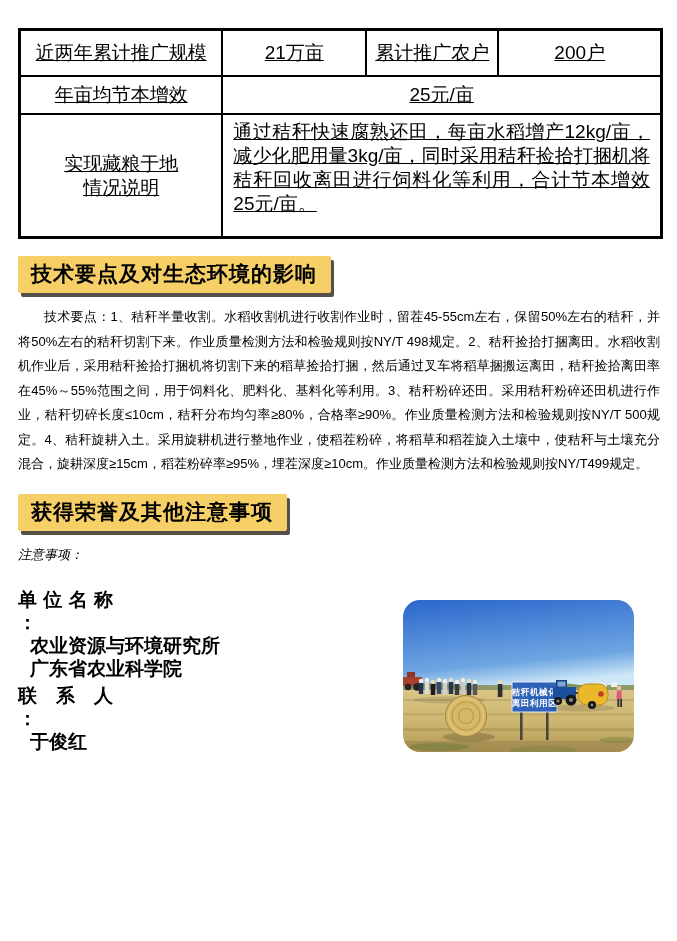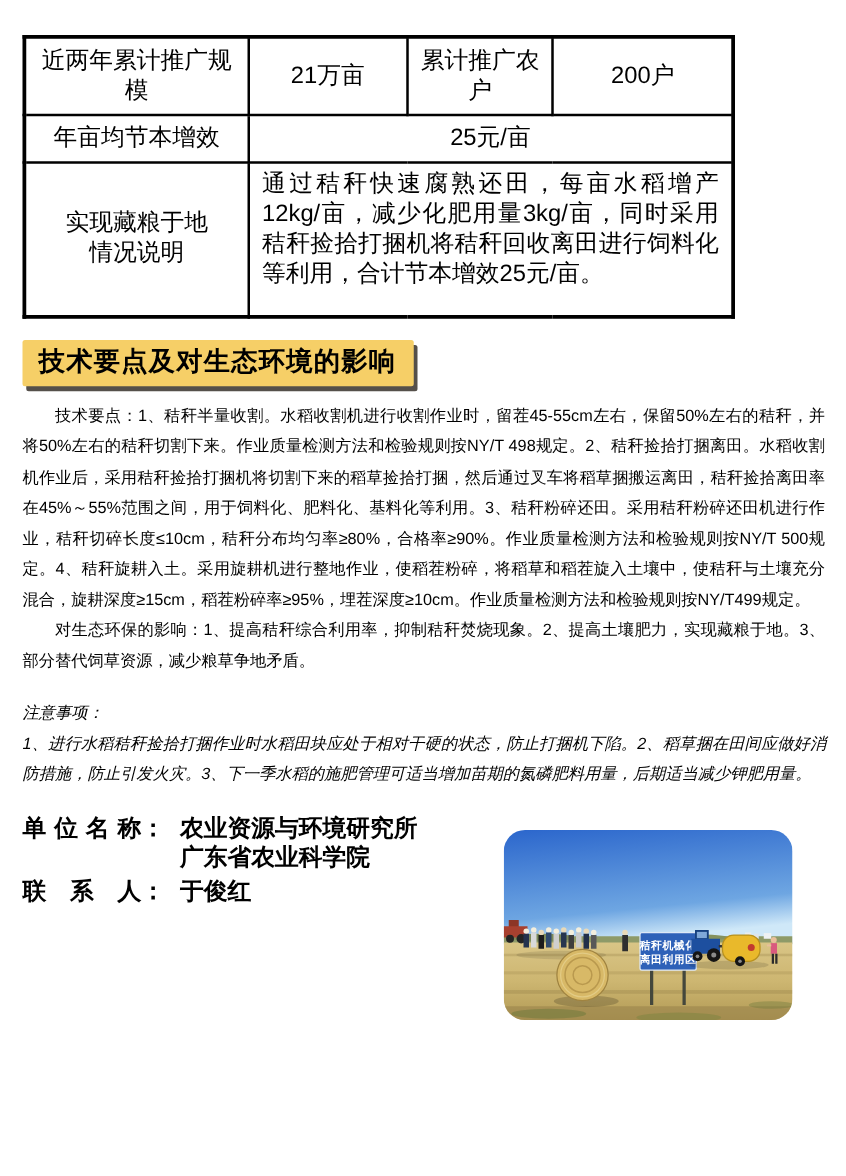--- a/index.html
+++ b/index.html
@@ -19,25 +19,26 @@
     font-weight: 700;
     letter-spacing: 1px;
     border-radius: 2px;
     box-shadow: 3px 4px 0 #55504a;
     line-height: 1.25;
   }
   .sec-title.wide { letter-spacing: 6px; }
 
   
   table.promo {
-    width: 570px;
+    width: 645px;
     margin-top: 16px;
     border-collapse: collapse;
     border: 3px solid #000;
     table-layout: fixed;
+    text-decoration: underline;
   }
   table.promo td {
     border: 2px solid #000;
     font-size: 19px;
     text-align: center;
     vertical-align: middle;
     padding: 6px 6px;
     line-height: 1.25;
   }
   table.promo td.desc {
@@ -57,21 +58,21 @@
   }
   .indent { text-indent: 2em; }
   .para-block { margin-top: 12px; margin-right: 1px; }
 
   .sec { margin-top: 17px; }
   .notes-block { margin-top: 12px; font-style: italic; }
 
   
   .unit-sec { position: relative; margin-top: 17px; min-height: 178px; }
   .contact { margin-top: 20px; width: 390px; }
-  .c-row { display: flex; font-size: 19px; font-weight: 700; line-height: 23px; margin-bottom: 4px; }
+  .c-row { display: flex; font-size: 19px; font-weight: 700; line-height: 23px; margin-bottom: 4px; flex-direction: column; }
   .flabel {
     display: inline-block;
     width: 95px;
     text-align: justify;
     text-align-last: justify;
     flex: none;
   }
   .colon { flex: none; }
   .c-val { margin-left: 12px; }
 
@@ -116,28 +117,27 @@
           <td colspan="3" class="desc">通过秸秆快速腐熟还田，每亩水稻增产12kg/亩，减少化肥用量3kg/亩，同时采用秸秆捡拾打捆机将秸秆回收离田进行饲料化等利用，合计节本增效25元/亩。</td>
         </tr>
       </tbody>
     </table>
   </section>
 
   <section class="sec">
     <div class="sec-title">技术要点及对生态环境的影响</div>
     <div class="para-block">
       <p class="body-text indent">技术要点：1、秸秆半量收割。水稻收割机进行收割作业时，留茬45-55cm左右，保留50%左右的秸秆，并将50%左右的秸秆切割下来。作业质量检测方法和检验规则按NY/T 498规定。2、秸秆捡拾打捆离田。水稻收割机作业后，采用秸秆捡拾打捆机将切割下来的稻草捡拾打捆，然后通过叉车将稻草捆搬运离田，秸秆捡拾离田率在45%～55%范围之间，用于饲料化、肥料化、基料化等利用。3、秸秆粉碎还田。采用秸秆粉碎还田机进行作业，秸秆切碎长度≤10cm，秸秆分布均匀率≥80%，合格率≥90%。作业质量检测方法和检验规则按NY/T 500规定。4、秸秆旋耕入土。采用旋耕机进行整地作业，使稻茬粉碎，将稻草和稻茬旋入土壤中，使秸秆与土壤充分混合，旋耕深度≥15cm，稻茬粉碎率≥95%，埋茬深度≥10cm。作业质量检测方法和检验规则按NY/T499规定。</p>
-      <p class="body-text indent">对生态环保的影响：1、提高秸秆综合利用率，抑制秸秆焚烧现象。2、提高土壤肥力，实现藏粮于地。3、部分替代饲草资源，减少粮草争地矛盾。</p>
     </div>
   </section>
 
   <section class="sec">
+    <div class="sec-title">获得荣誉及其他注意事项</div>
     <div class="notes-block">
       <p class="body-text">注意事项：</p>
-      <p class="body-text">1、进行水稻秸秆捡拾打捆作业时水稻田块应处于相对干硬的状态，防止打捆机下陷。2、稻草捆在田间应做好消防措施，防止引发火灾。3、下一季水稻的施肥管理可适当增加苗期的氮磷肥料用量，后期适当减少钾肥用量。</p>
     </div>
   </section>
 
   <section class="sec unit-sec">
 
     <div class="contact">
       <div class="c-row">
         <span class="flabel">单位名称</span>
           <span class="colon">：</span>
         <span class="c-val">

